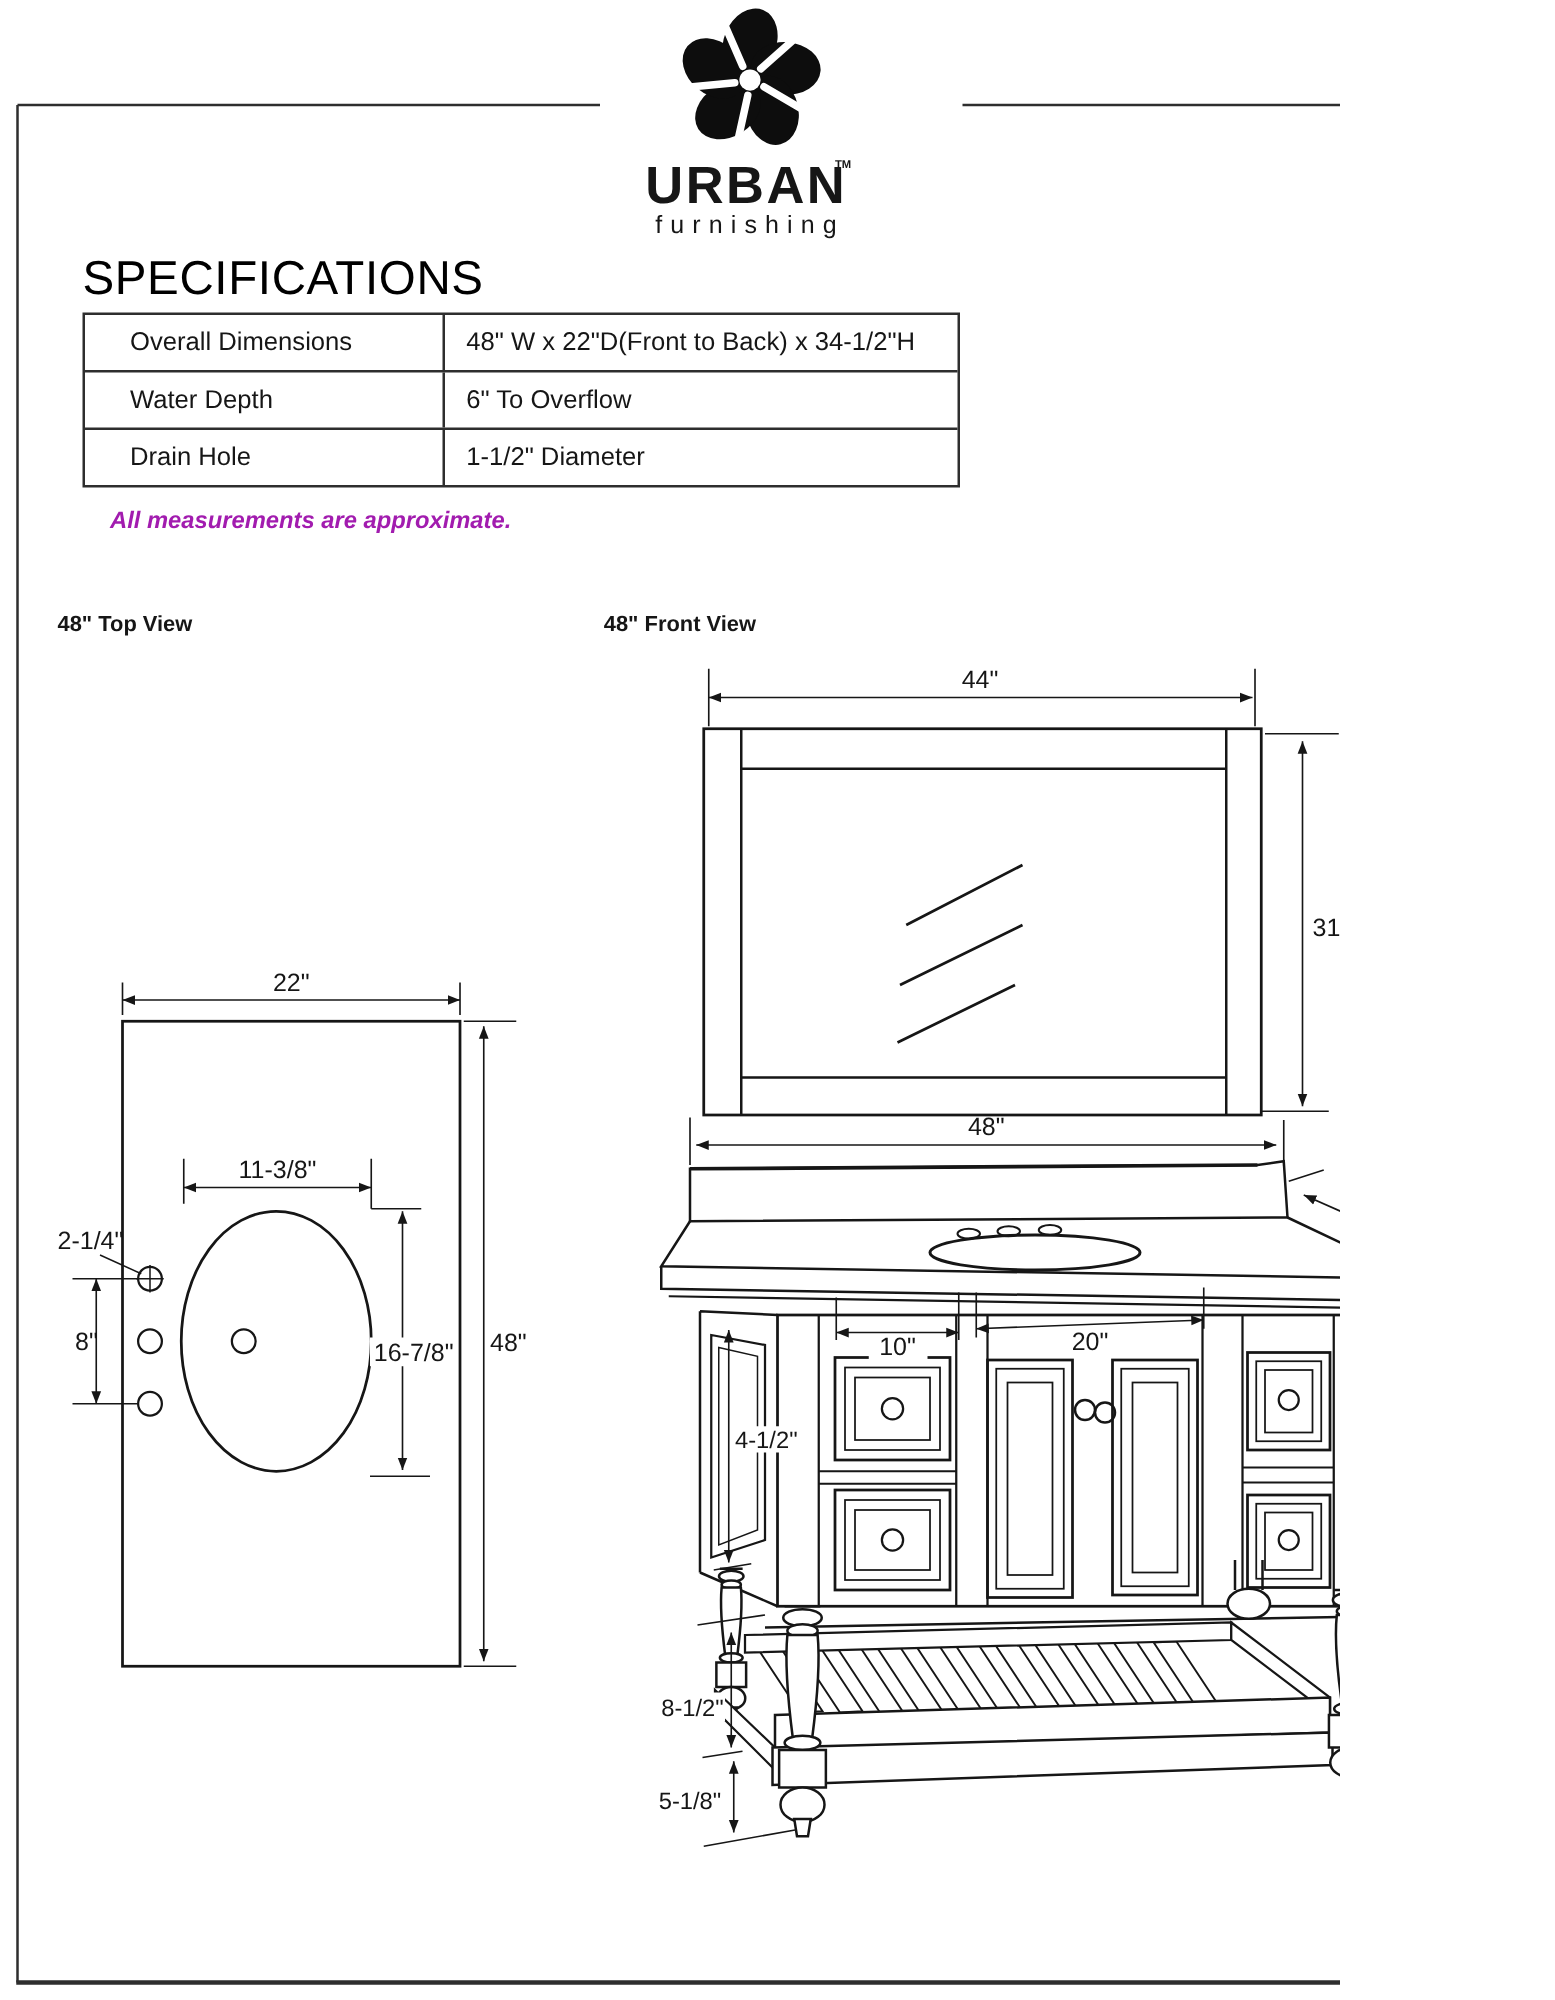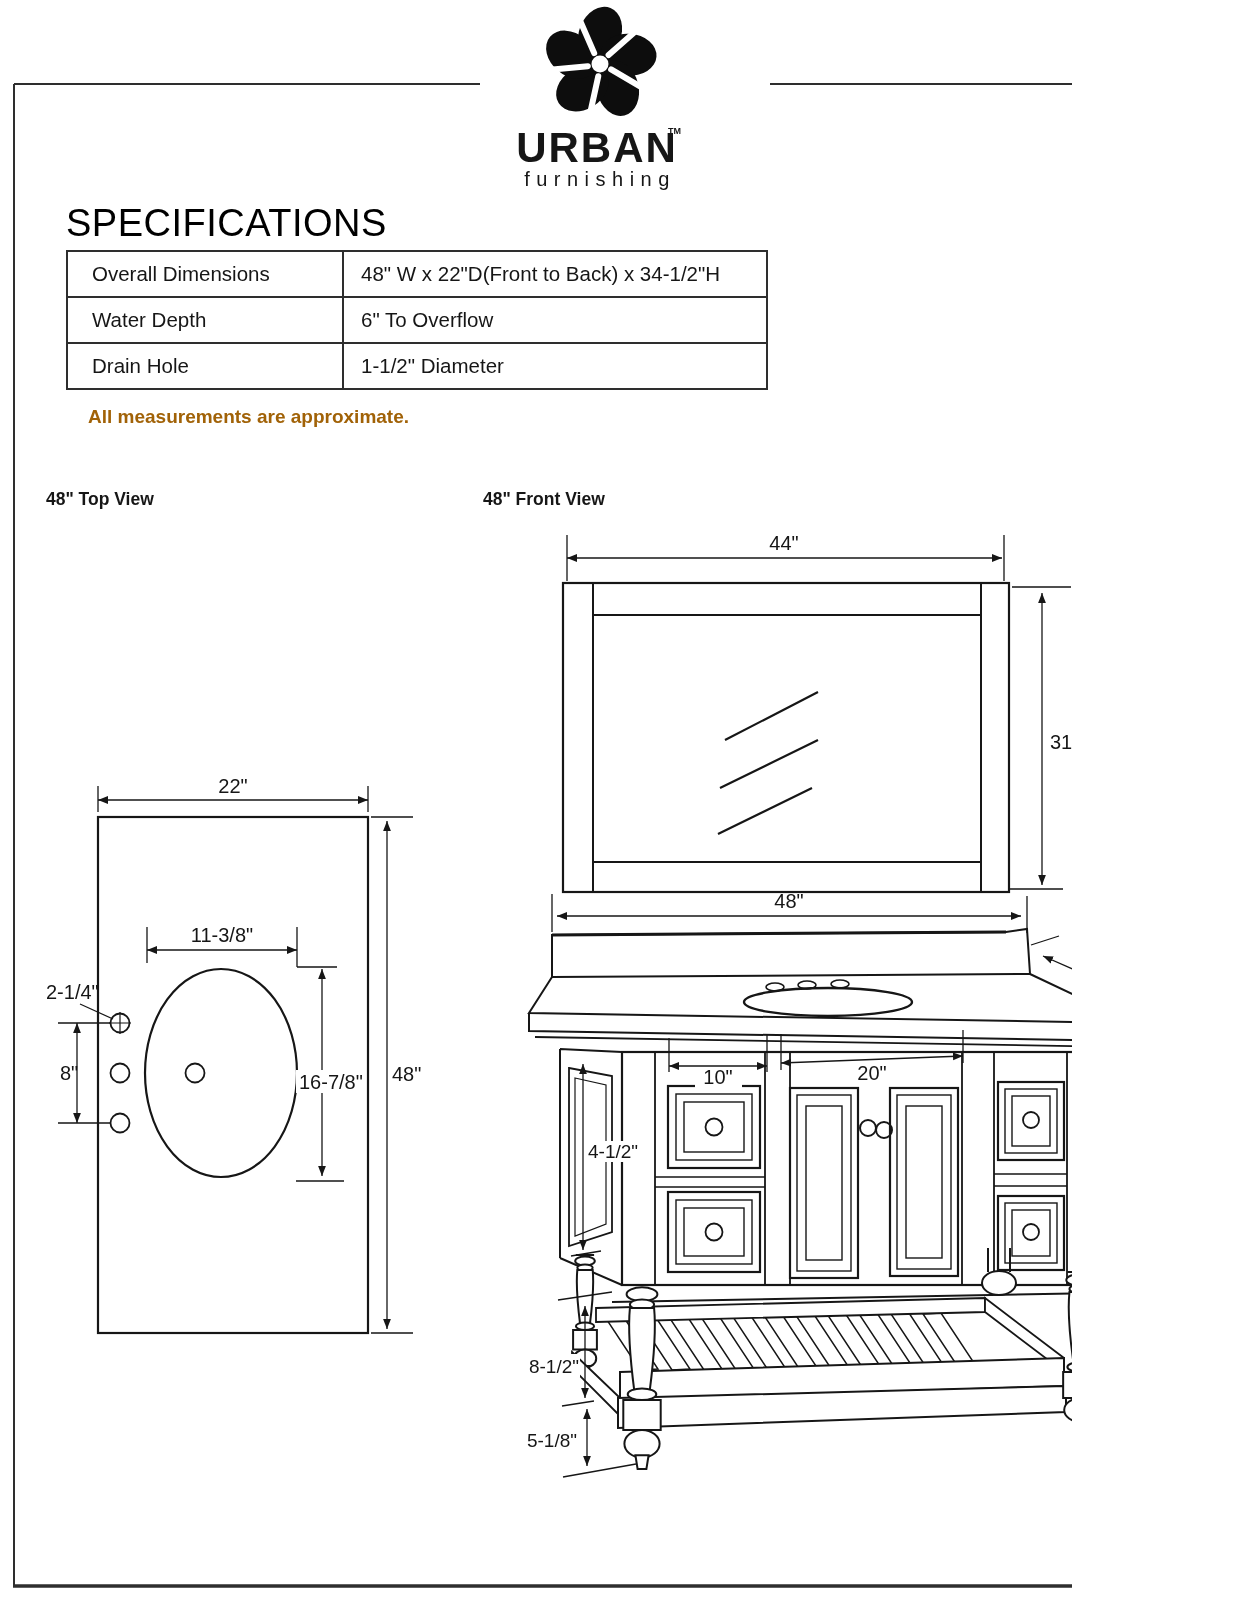--- a/index.html
+++ b/index.html
@@ -5,23 +5,23 @@
   html,body{margin:0;padding:0;background:#ffffff;}
   .page{position:relative;width:1072px;height:1600px;background:#fff;
         font-family:"Liberation Sans",sans-serif;color:#111;overflow:hidden;}
   .abs{position:absolute;}
   .doc-title{left:66px;top:202px;font-size:38px;letter-spacing:.5px;color:#000000;}
   .spec-table{left:66px;top:250px;width:702px;height:140px;border:2px solid #2e2e2e;
               display:flex;flex-direction:column;box-sizing:border-box;background:#fff;}
   .spec-row{flex:1;display:flex;align-items:stretch;border-top:2px solid #2e2e2e;}
   .spec-row:first-child{border-top:none;}
   .spec-cell{display:flex;align-items:center;font-size:20.5px;color:#161616;white-space:nowrap;}
-  .spec-label{width:250px;padding-left:24px;border-right:2px solid #2e2e2e;}
+  .spec-label{width:250px;padding-left:24px;border-right:2px solid #2e2e2e;margin-left:12px;}
   .spec-value{flex:1;padding-left:17px;}
-  .note{left:88px;top:406px;font-size:19px;font-weight:bold;color:#a16207;}
+  .note{left:88px;top:406px;font-size:19px;font-weight:bold;font-style:italic;color:#a21caf;}
   .view-title{font-size:17.5px;font-weight:bold;color:#161616;}
   #tv-title{left:46px;top:489px;}
   #fv-title{left:483px;top:489px;}
   svg text{font-family:"Liberation Sans",sans-serif;fill:#161616;}
 </style>
 </head>
 <body>
 
 <div class="page">
 

